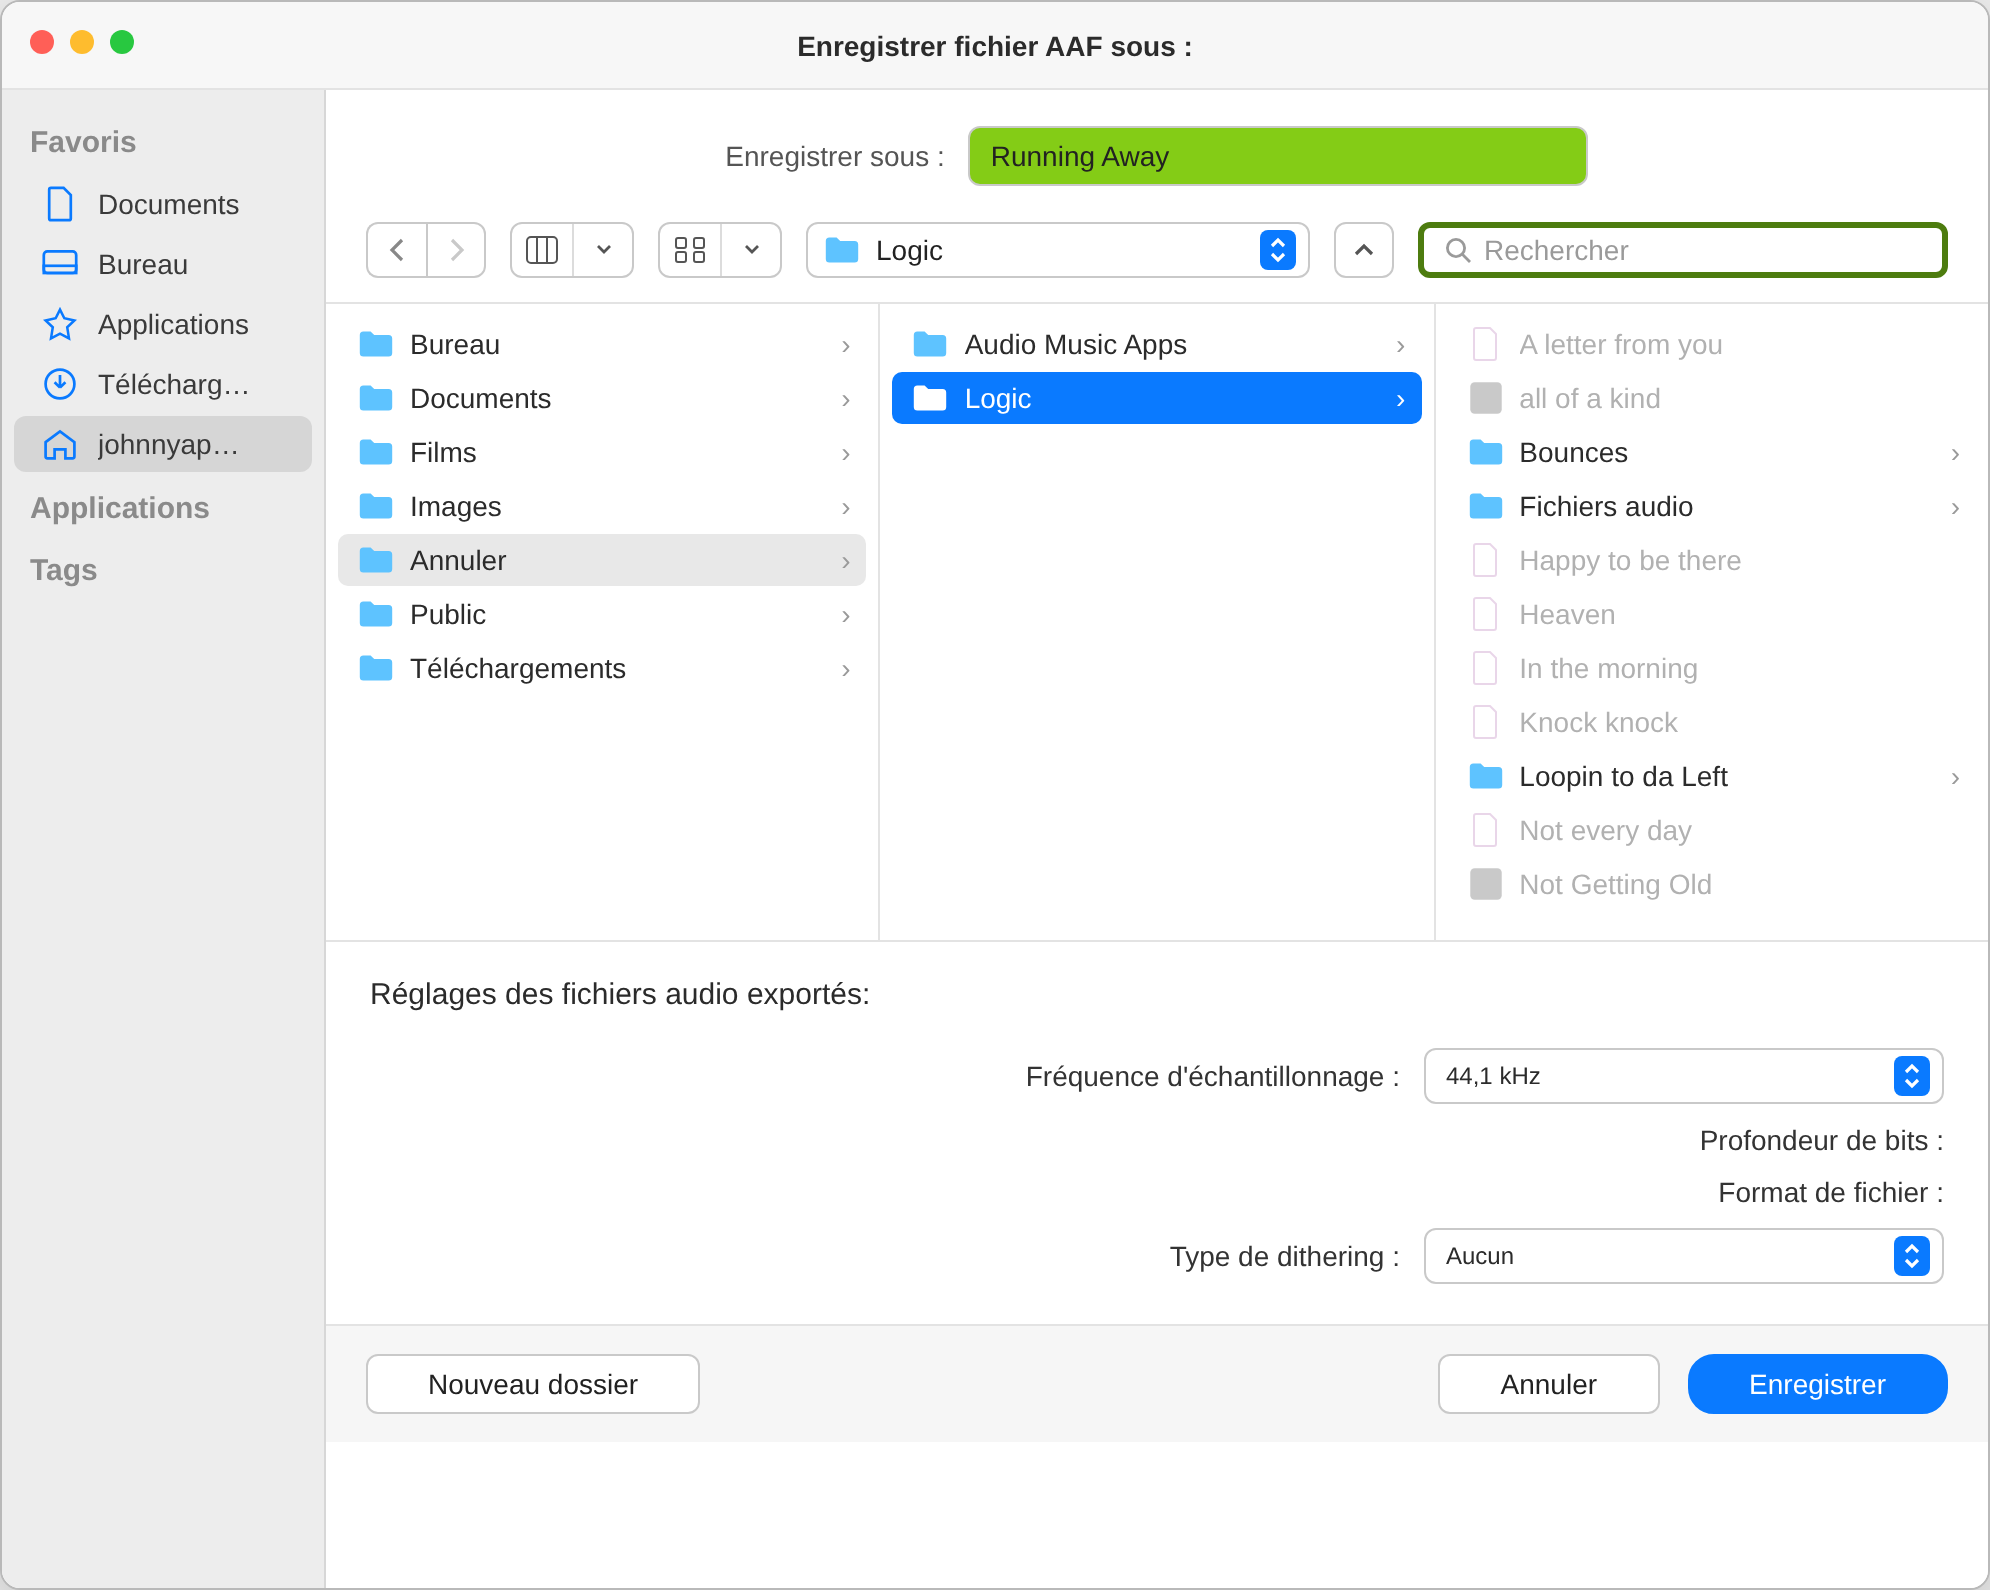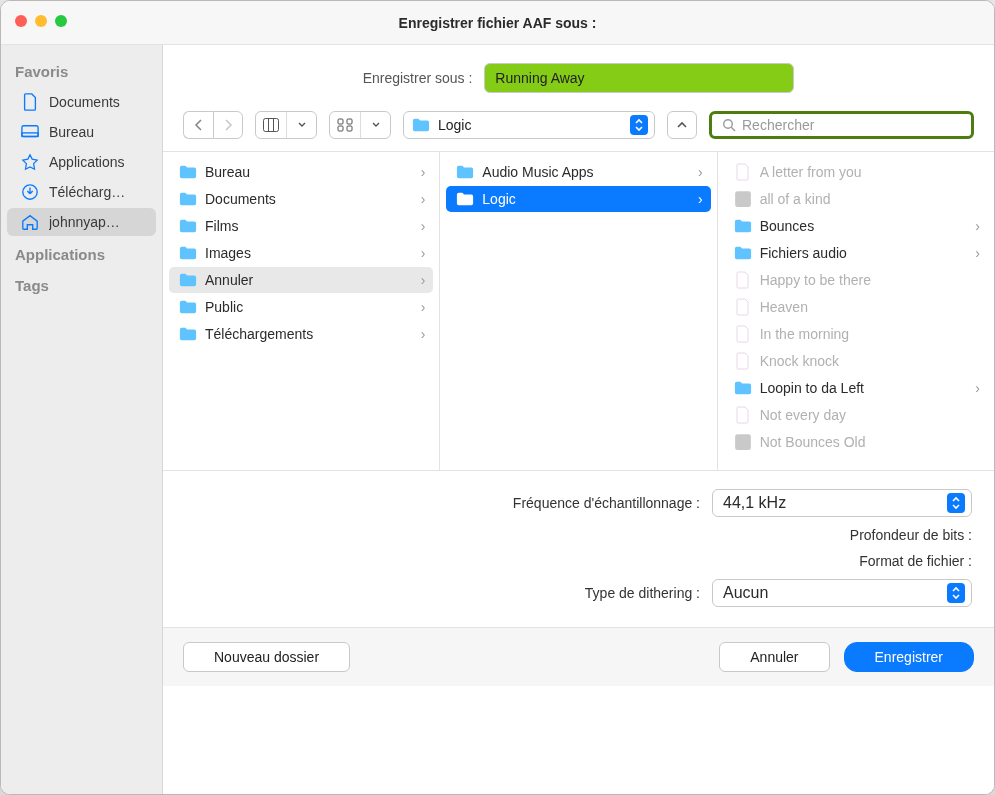--- a/index.html
+++ b/index.html
@@ -96,21 +96,21 @@
 
   .settings {
     padding:18px 22px 10px 22px; font-size:14px; color:#2b2b2b;
   }
   .settings .hdr { font-size:15px; margin-bottom:18px; }
   .sett-row { display:flex; align-items:center; justify-content:flex-end; gap:12px; margin-bottom:10px; }
   .sett-row label { color:#333; }
   .sett-select {
     width:260px; height:28px; border:1px solid #c9c9c9; border-radius:6px;
     display:flex; align-items:center; padding:0 6px 0 10px; background:#fff;
-    justify-content:space-between; font-size:16px;text-align:right;
+    justify-content:space-between; font-size:12px;text-align:right;
   }
   .sett-select .chev { width:18px; height:20px; border-radius:4px; background:#0a7aff; display:flex; align-items:center; justify-content:center; color:#fff;}
 
   .footer {
     border-top:1px solid #e3e3e3; padding:14px 20px; display:flex; align-items:center;
     background:#f6f6f6;
   }
   .btn {
     height:30px; padding:0 30px; border-radius:6px; border:1px solid #c9c9c9;
     background:#fff; font-size:14px; color:#222; display:flex; align-items:center;
@@ -437,26 +437,27 @@
                 </svg>
               </span>
               <span class="lbl">Not every day</span>
             </div>
             <div class="row dim">
               <span>
                 <svg class="ic logic-ic" viewBox="0 0 16 16">
                   <rect x="1" y="1" width="14" height="14" rx="2" fill="#8a8a8a"></rect>
                 </svg>
               </span>
-              <span class="lbl">Not Bounces Old</span>
+              <span class="lbl">Not Getting Old</span>
             </div>
           </div>
       </div>
 
       <div class="settings">
+        <div class="hdr">Réglages des fichiers audio exportés:</div>
 
         <div class="sett-row">
           <label>Fréquence d'échantillonnage :</label>
           <div class="sett-select">
             <span>44,1 kHz</span>
             <span class="chev">
                 <svg viewBox="0 0 10 14">
                   <path d="M2 5 L5 2 L8 5 M2 9 L5 12 L8 9" fill="none" stroke="#fff" stroke-width="1.6"></path>
                 </svg>
               </span>

